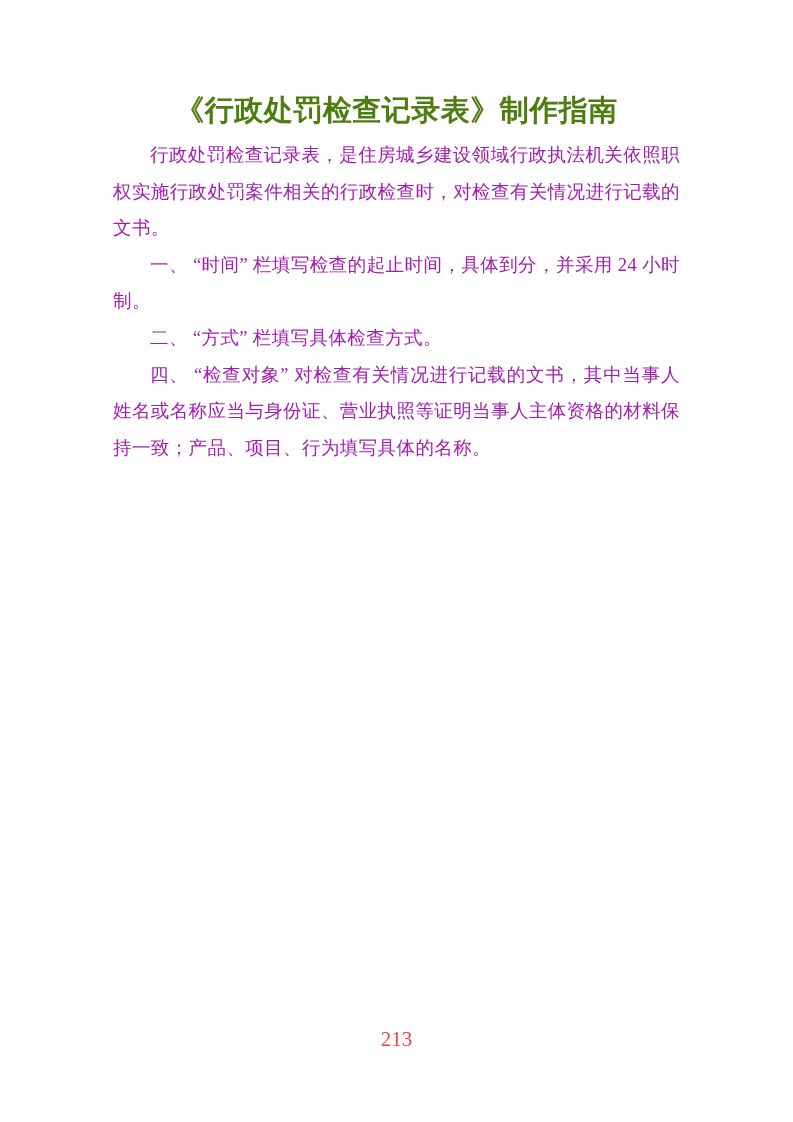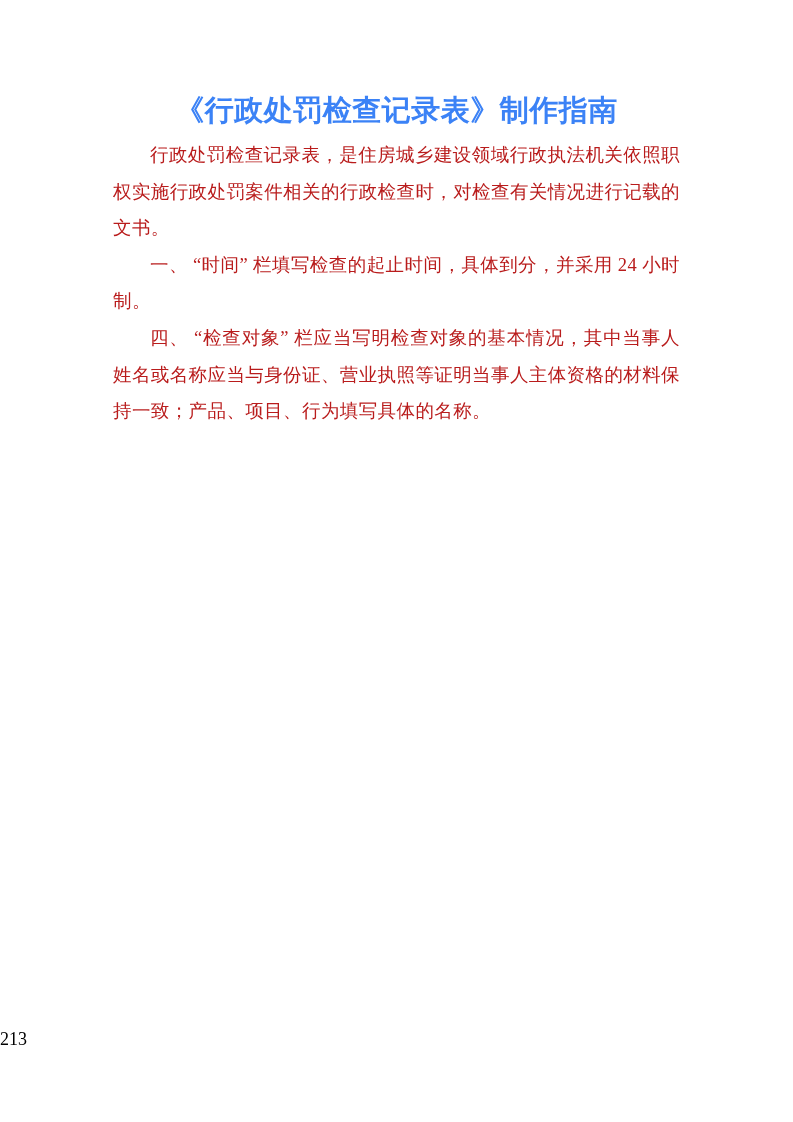--- a/index.html
+++ b/index.html
@@ -22,56 +22,58 @@
   }
   .doc-title {
     margin: 84px 0 0 0;
     padding: 0;
     width: 100%;
     text-align: center;
     font-size: 29px;
     font-weight: 700;
     line-height: 53px;
     letter-spacing: 0.5px;
-    color: #3b82f6;
+    color: #4d7c0f;
     white-space: nowrap;
   }
   .doc-body {
     margin: 0 113px;
     width: 567px;
   }
   .para {
     margin: 0;
     padding: 0;
     font-size: 18.5px;
     line-height: 36.6px;
     text-align: justify;
     text-justify: inter-character;
     text-indent: 2em;
     letter-spacing: 0.4px;
-    color: #b91c1c;
+    color: #a21caf;
   }
   .page-number {
     position: absolute;
     top: 1026px;
     left: 0;
     width: 100%;
-    font-size: 18px;
+    text-align: center;
+    font-size: 21px;
     line-height: 26px;
-    color: #000000;
+    color: #ef4444;
   }
 </style>
 </head>
 <body>
 
 <div class="page">
 
   <h1 class="doc-title">《行政处罚检查记录表》制作指南</h1>
 
   <div class="doc-body">
     <p class="para">行政处罚检查记录表，是住房城乡建设领域行政执法机关依照职权实施行政处罚案件相关的行政检查时，对检查有关情况进行记载的文书。</p>
     <p class="para">一、 “时间” 栏填写检查的起止时间，具体到分，并采用 24 小时制。</p>
-    <p class="para">四、 “检查对象” 栏应当写明检查对象的基本情况，其中当事人姓名或名称应当与身份证、营业执照等证明当事人主体资格的材料保持一致；产品、项目、行为填写具体的名称。</p>
+    <p class="para">二、 “方式” 栏填写具体检查方式。</p>
+    <p class="para">四、 “检查对象” 对检查有关情况进行记载的文书，其中当事人姓名或名称应当与身份证、营业执照等证明当事人主体资格的材料保持一致；产品、项目、行为填写具体的名称。</p>
   </div>
 
   <div class="page-number">213</div>
 
 </div>
 
 </body></html>

